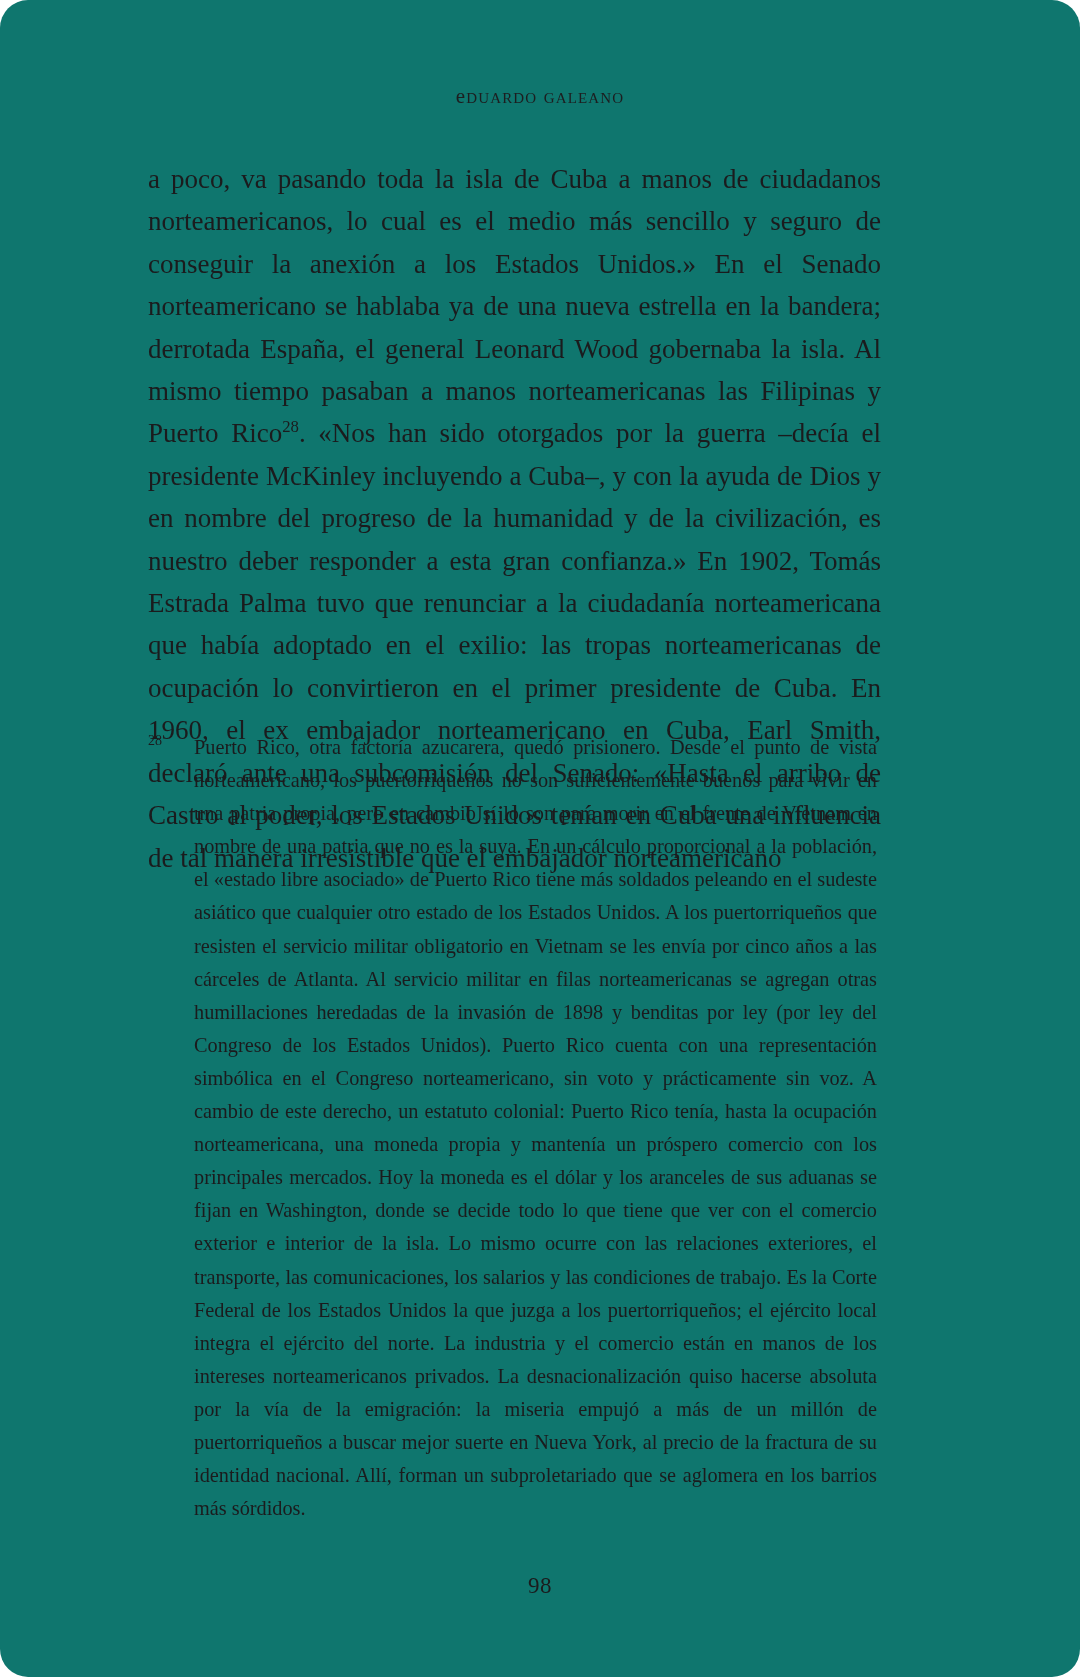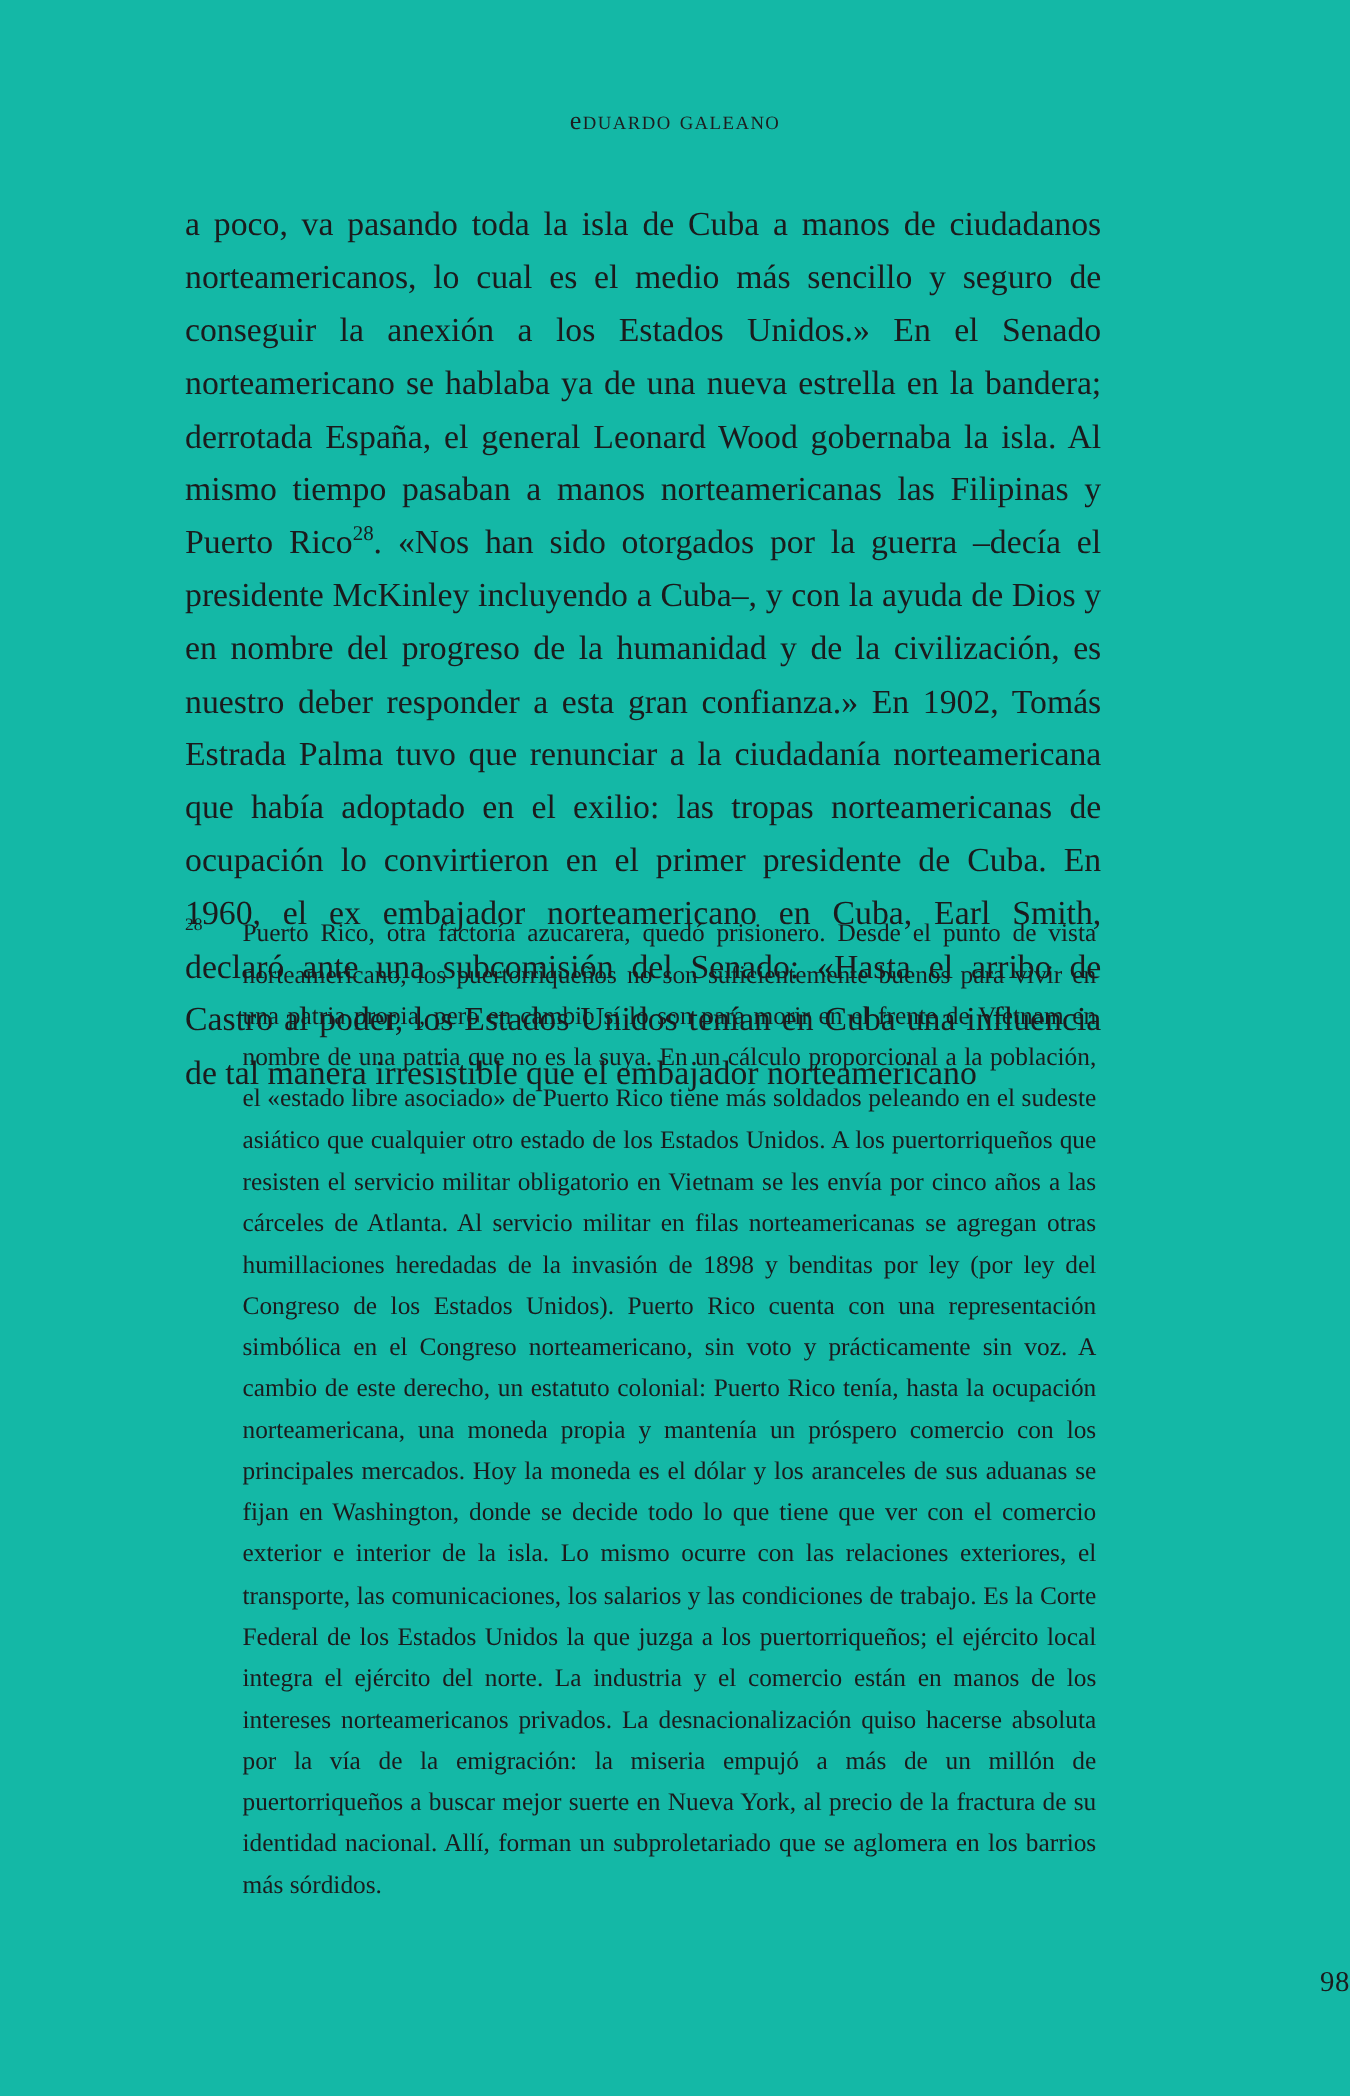--- a/index.html
+++ b/index.html
@@ -12,21 +12,22 @@
     height: 1677px;
     position: relative;
     font-family: "Liberation Serif", "DejaVu Serif", serif;
     color: #1a1a1a;
     overflow: hidden;
   }
 
   .page {
     position: absolute;
     inset: 0;
-    background: #14b8a6;
+    background: #0f766e;
+    border-radius: 28px;
   }
 
   
   .running-head {
     position: absolute;
     top: 84px;
     left: 0;
     right: 0;
     text-align: center;
     font-size: 21px;
@@ -86,21 +87,21 @@
     margin: 4px;
     color: #1b1b1d;
   }
 
   
   .folio {
     position: absolute;
     bottom: 78px;
     left: 0;
     right: 0;
-    text-align: right;
+    text-align: center;
     font-size: 23px;
     color: #1b1b1d;
     letter-spacing: 0.02em;
     font-family: Liberation Serif, serif;
   }
 </style>
 </head>
 <body>
 
 <div class="page">

